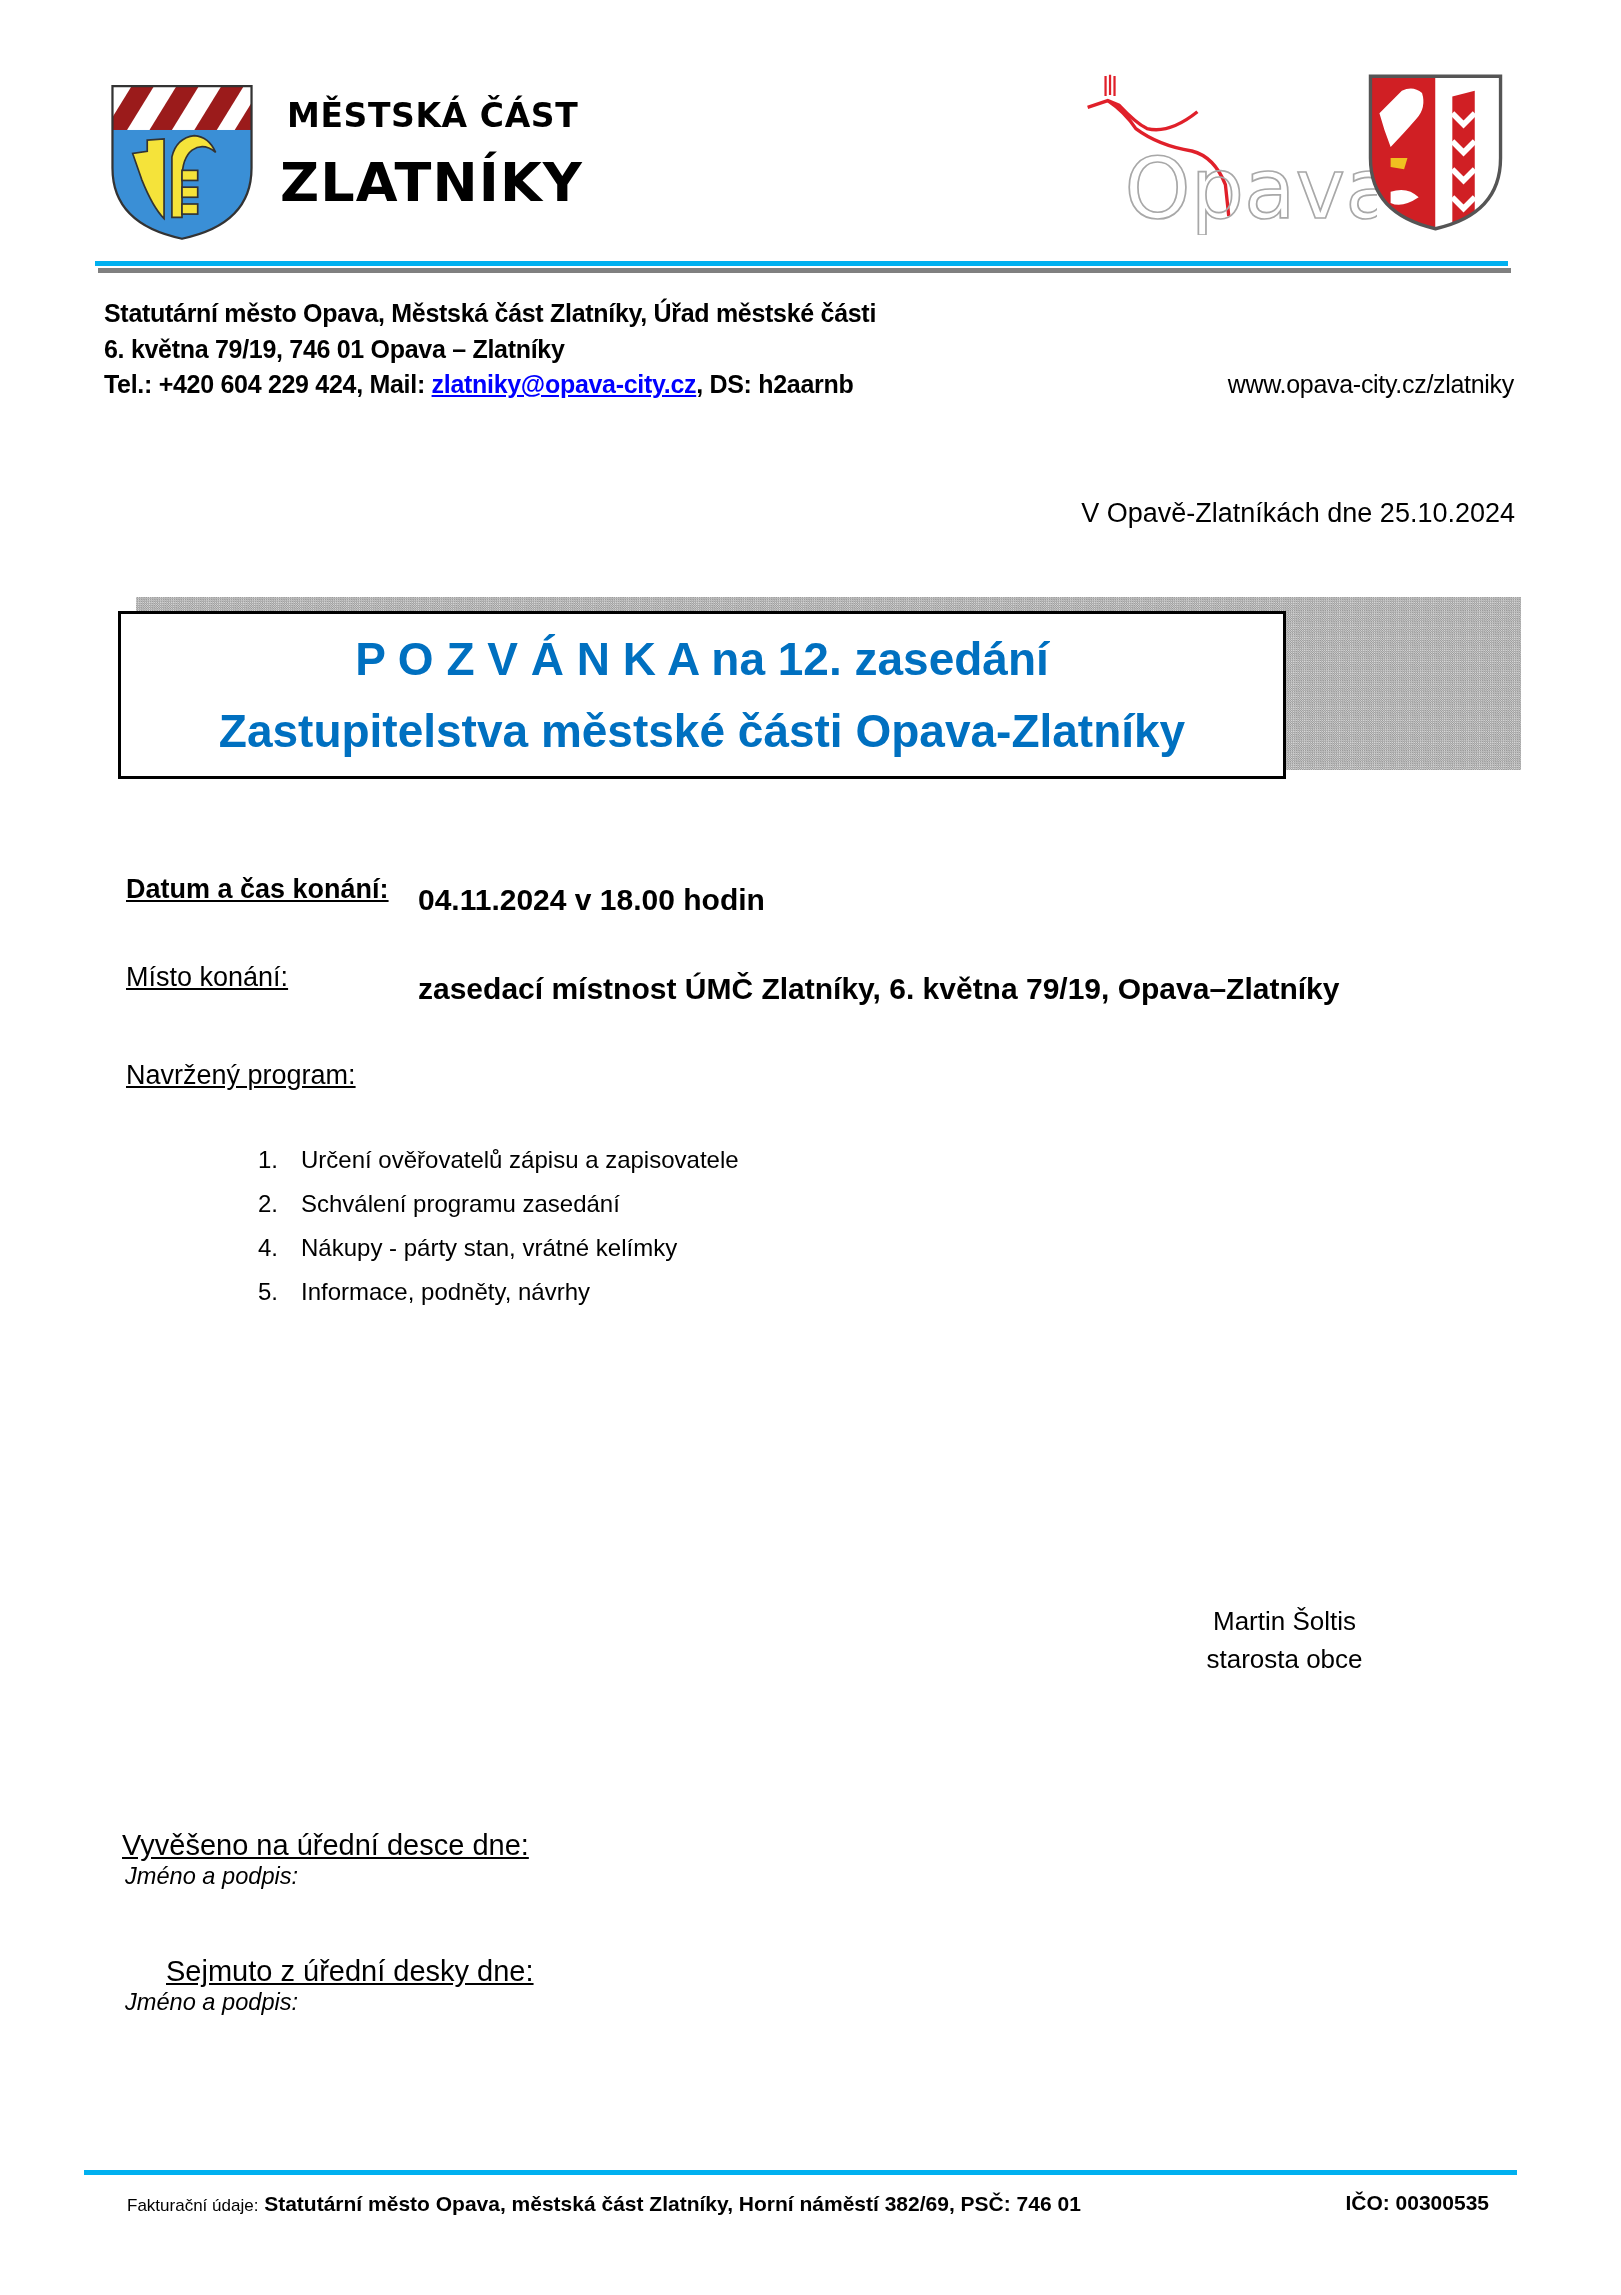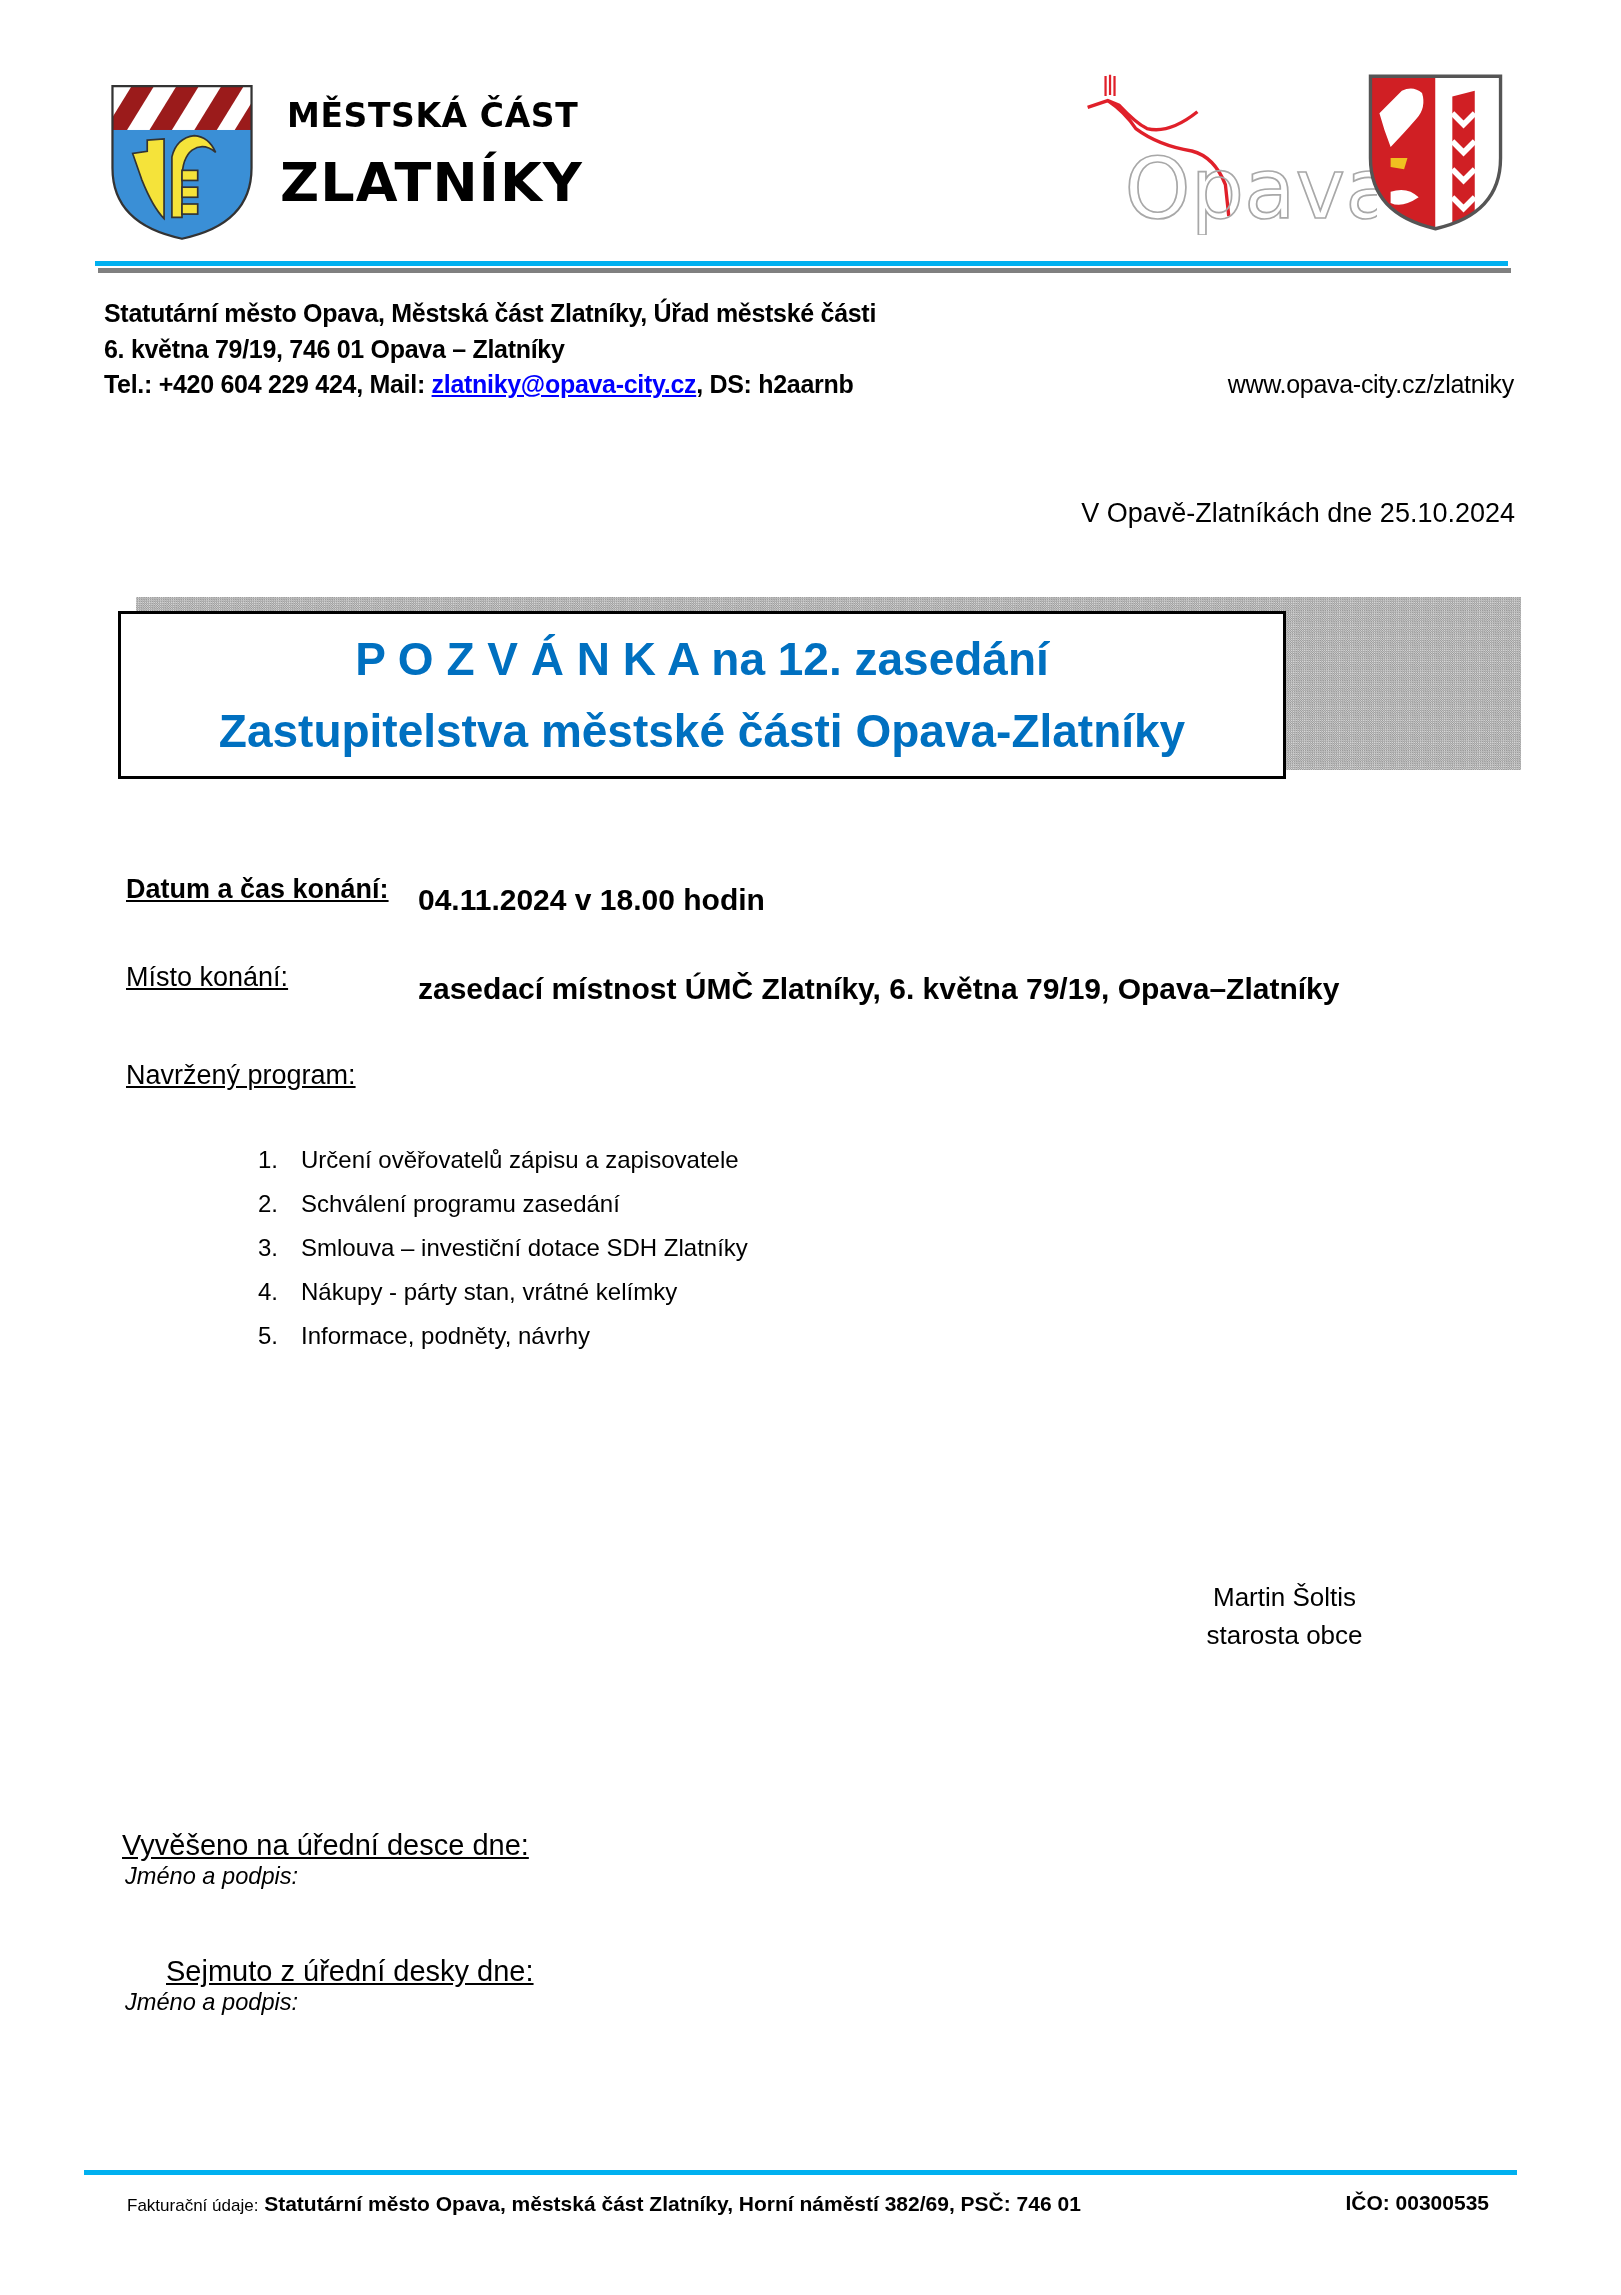--- a/index.html
+++ b/index.html
@@ -37,21 +37,21 @@
   .title-l2 { top: 90px; }
 
   
   .lbl { font-size: 27px; text-decoration: underline; white-space: nowrap; }
   .val { font-size: 30px; font-weight: bold; white-space: nowrap; margin-top: 16px; }
 
   .agenda { left: 258px; top: 1138px; margin: 0; padding: 0; list-style: none; }
   .agenda li { font-size: 24px; height: 44px; line-height: 44px; white-space: nowrap; }
   .agenda .num { display: inline-block; width: 43px; }
 
-  .sign { left: 1178px; width: 213px; text-align: center; font-size: 26px; white-space: nowrap; }
+  .sign { left: 1178px; width: 213px; text-align: center; font-size: 26px; white-space: nowrap; margin-top: 24px; }
 
   .post-lbl { left: 122px; font-size: 29px; text-decoration: underline; white-space: nowrap; }
   .post-sig { left: 125px; font-size: 23.6px; font-style: italic; white-space: nowrap; }
 
   .foot-line { left: 84px; top: 2170px; width: 1433px; height: 5px; background: #00b0f0; }
   .foot { left: 127px; top: 2192px; white-space: nowrap; }
   .foot .small { font-size: 17px; }
   .foot .big { font-size: 21px; font-weight: bold; }
   .ico { right: 133px; top: 2191px; font-size: 21px; font-weight: bold; white-space: nowrap; }
 </style>
@@ -136,21 +136,20 @@
 <div class="abs val" style="left:418px; top:867px;">04.11.2024 v 18.00 hodin</div>
 
 <div class="abs lbl" style="left:126px; top:962px;">Místo konání:</div>
 <div class="abs val" style="left:418px; top:956px;">zasedací místnost ÚMČ Zlatníky, 6. května 79/19, Opava–Zlatníky</div>
 
 <div class="abs lbl" style="left:126px; top:1060px;">Navržený program:</div>
 
 <ol class="abs agenda">
   <li><span class="num">1.</span><span>Určení ověřovatelů zápisu a zapisovatele</span></li>
   <li><span class="num">2.</span><span>Schválení programu zasedání</span></li>
-  <li><span class="num">3.</span><span>Smlouva – investiční dotace SDH Zlatníky</span></li>
   <li><span class="num">4.</span><span>Nákupy - párty stan, vrátné kelímky</span></li>
   <li><span class="num">5.</span><span>Informace, podněty, návrhy</span></li>
 </ol>
 
 <div class="abs sign" style="top:1582px;">Martin Šoltis</div>
 <div class="abs sign" style="top:1620px;">starosta obce</div>
 
 <div class="abs post-lbl" style="top:1829px;">Vyvěšeno na úřední desce dne:</div>
 <div class="abs post-sig" style="top:1863px;">Jméno a podpis:</div>
 <div class="abs post-lbl" style="top:1955px;margin-left:44px;">Sejmuto z úřední desky dne:</div>

